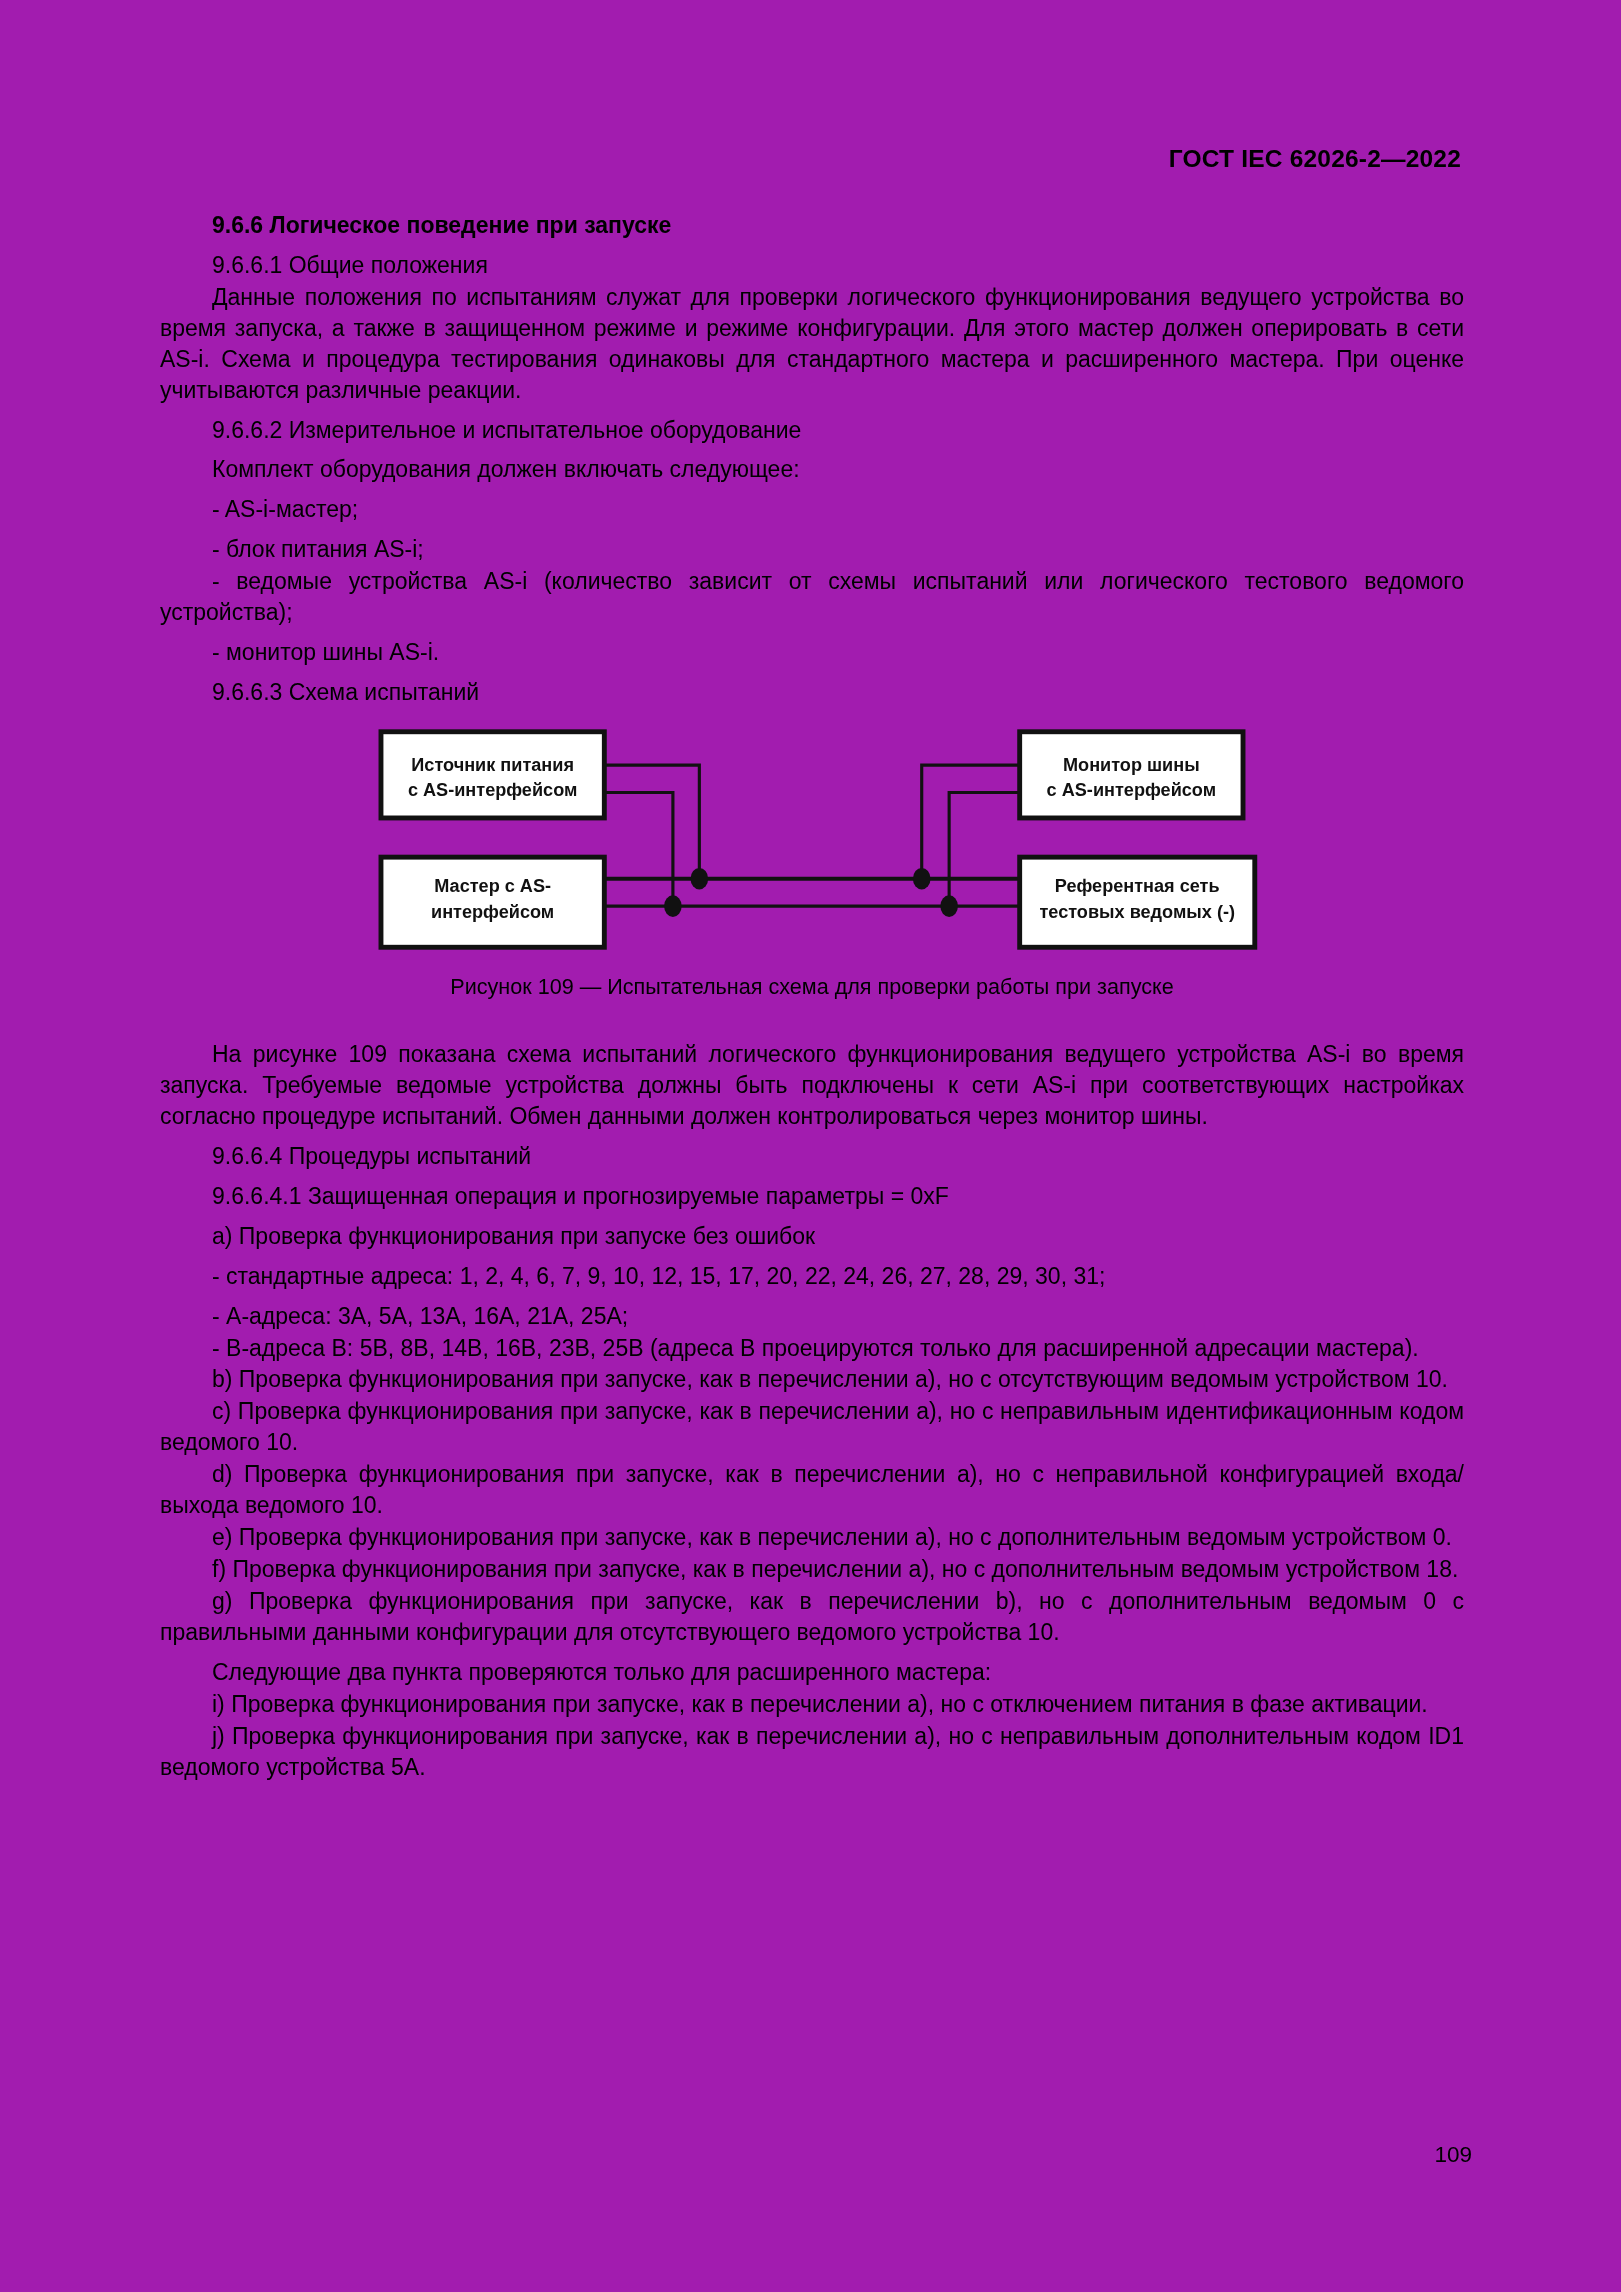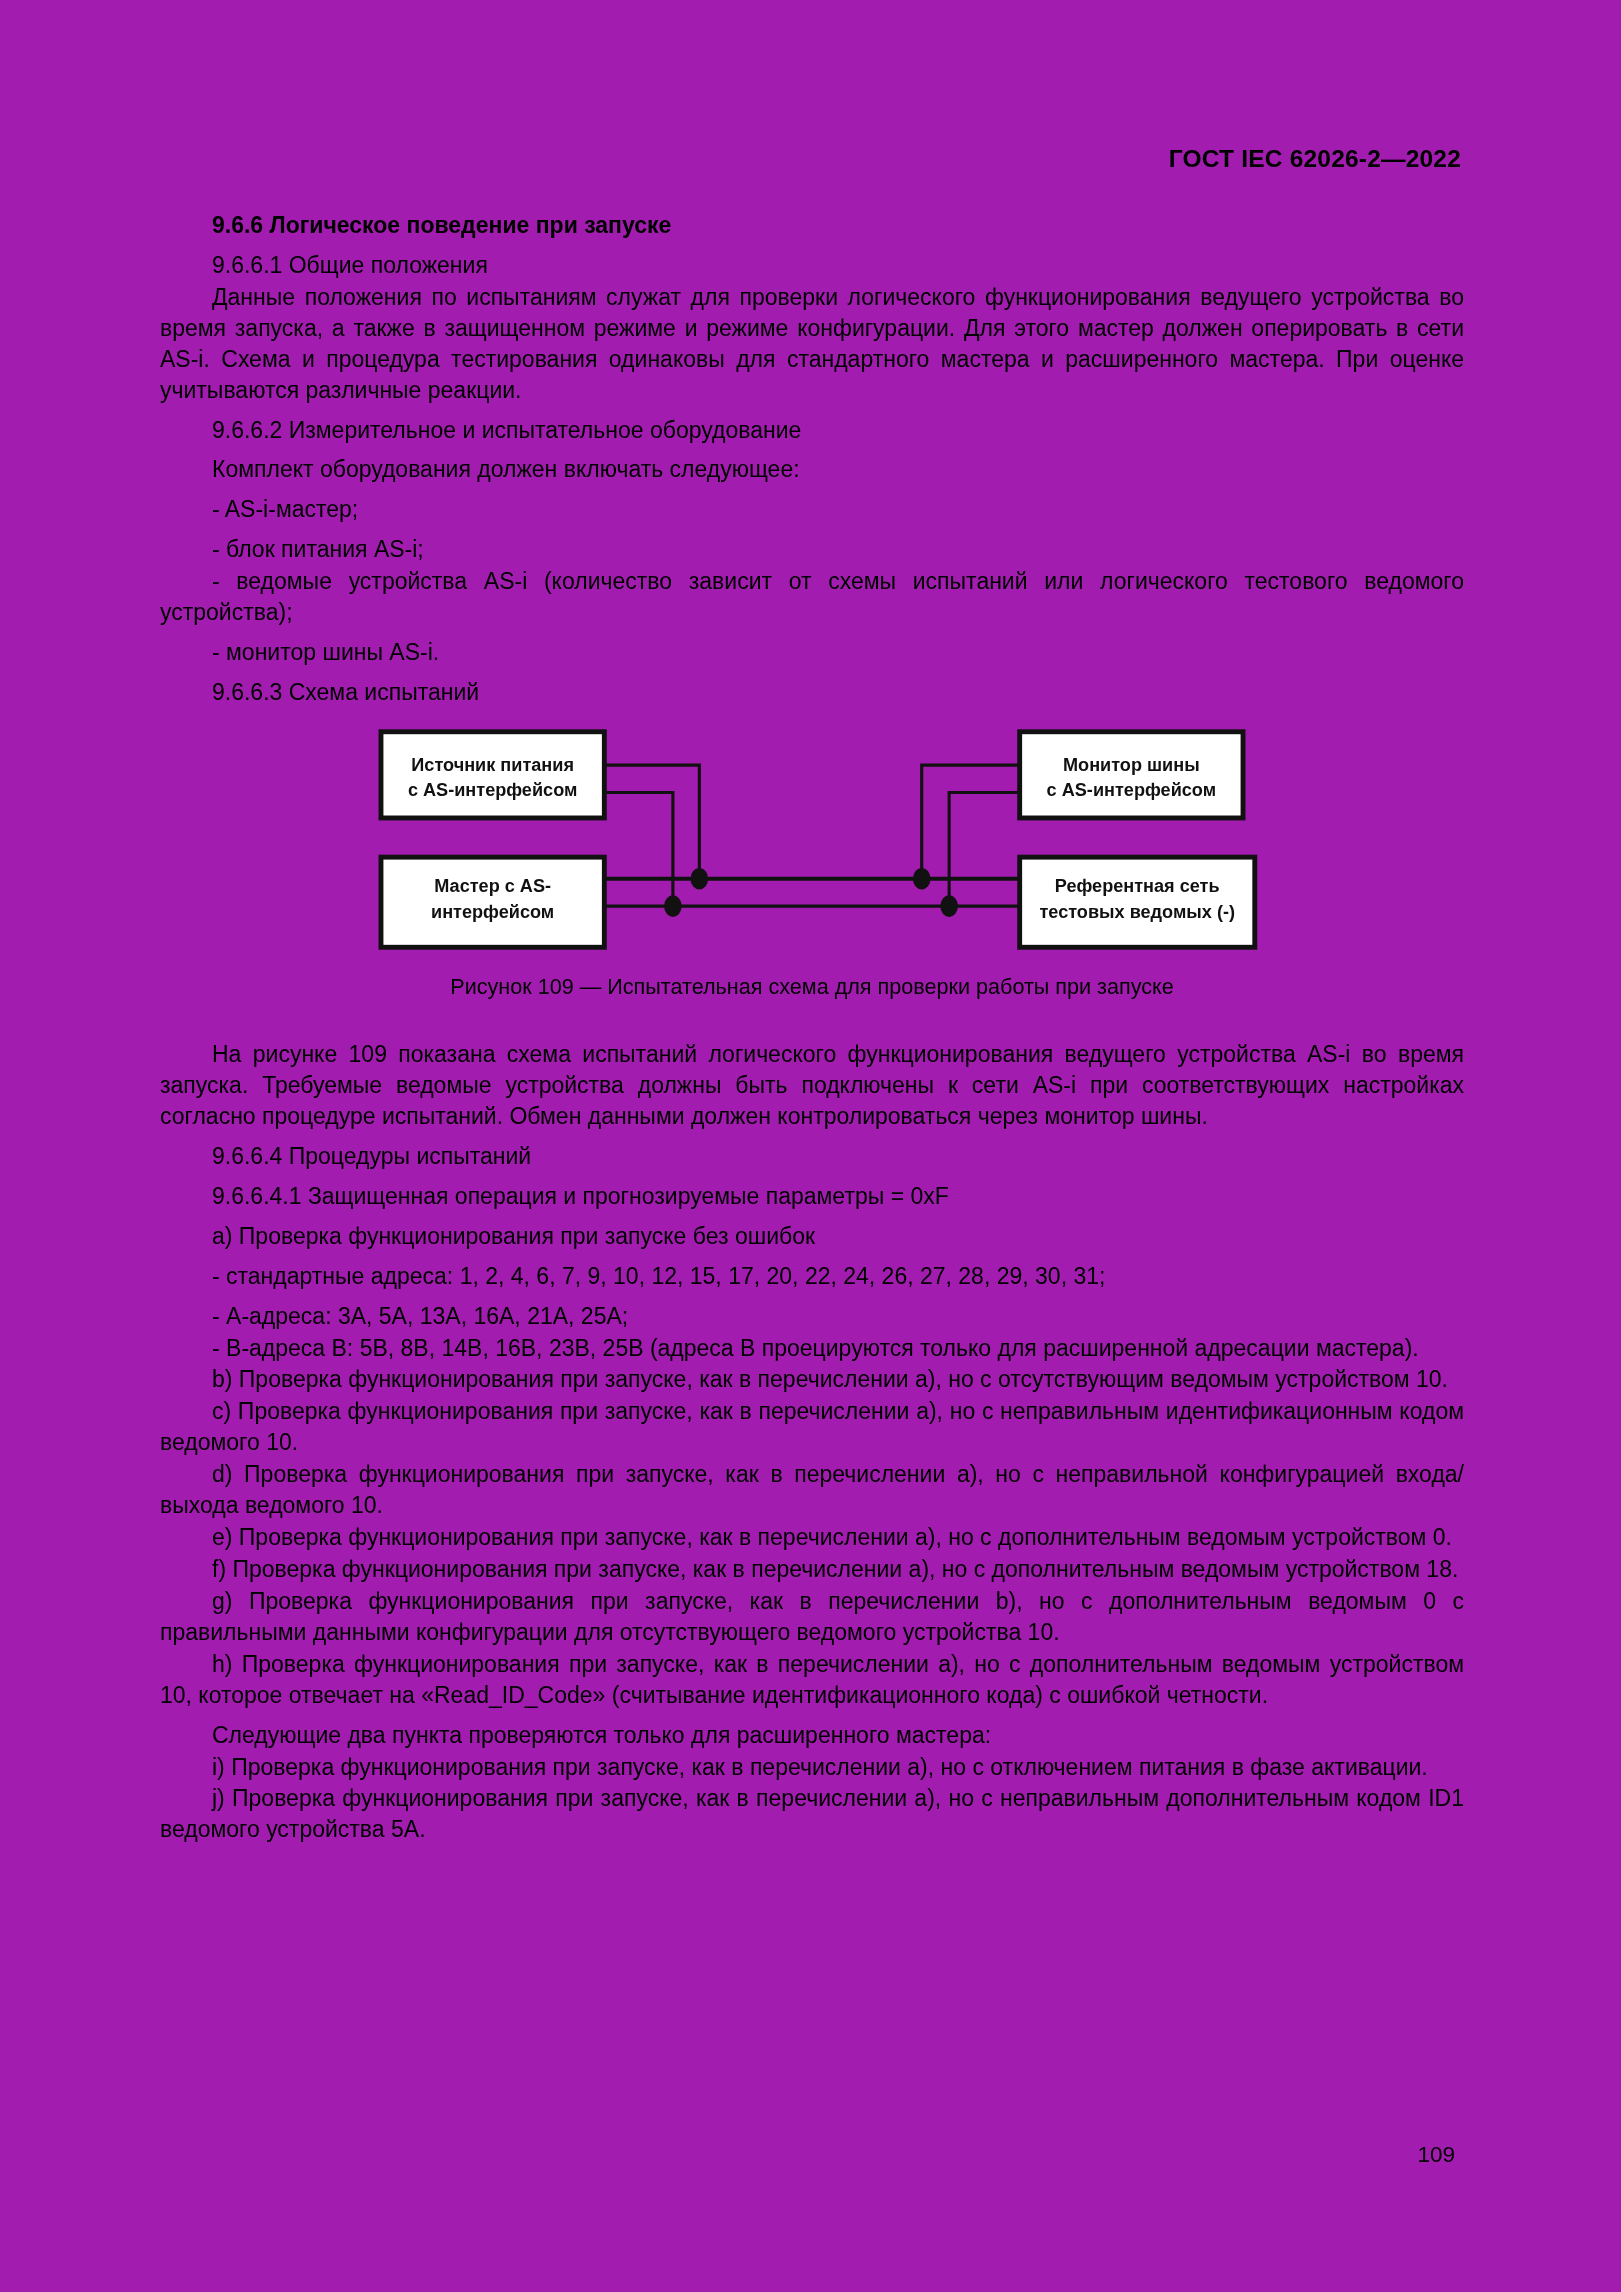--- a/index.html
+++ b/index.html
@@ -87,21 +87,21 @@
   .fig-label {
     font-family: "Liberation Sans", sans-serif;
     font-size: 18.5px;
     font-weight: bold;
     fill: #111111;
   }
 
   
   .page-number {
     position: absolute;
-    right: 166px;
+    right: 149px;
     bottom: 125px;
     font-size: 22.5px;
   }
   .spacer-md { height: 25.5px; }
 </style>
 </head>
 <body>
 
 <div class="page">
 
@@ -193,21 +193,20 @@
     <p class="para indent nojust">- стандартные адреса: 1, 2, 4, 6, 7, 9, 10, 12, 15, 17, 20, 22, 24, 26, 27, 28, 29, 30, 31;</p>
     <p class="para indent nojust">- А-адреса: 3A, 5A, 13A, 16A, 21A, 25A;</p>
     <p class="para indent justify-all">- В-адреса B: 5B, 8B, 14B, 16B, 23B, 25B (адреса B проецируются только для расширенной адресации мастера).</p>
 
     <p class="para indent justify-all">b) Проверка функционирования при запуске, как в перечислении a), но с отсутствующим ведомым устройством 10.</p>
     <p class="para indent justify-all">c) Проверка функционирования при запуске, как в перечислении a), но с неправильным идентификационным кодом ведомого 10.</p>
     <p class="para indent justify-all">d) Проверка функционирования при запуске, как в перечислении a), но с неправильной конфигурацией входа/выхода ведомого 10.</p>
     <p class="para indent justify-all">e) Проверка функционирования при запуске, как в перечислении a), но с дополнительным ведомым устройством 0.</p>
     <p class="para indent justify-all">f) Проверка функционирования при запуске, как в перечислении a), но с дополнительным ведомым устройством 18.</p>
     <p class="para indent justify-all">g) Проверка функционирования при запуске, как в перечислении b), но с дополнительным ведомым 0 с правильными данными конфигурации для отсутствующего ведомого устройства 10.</p>
-    <p class="para indent justify-all">h) Проверка функционирования при запуске, как в перечислении a), но с дополнительным ведомым устройством 10, которое отвечает на «Read_ID_Code» (считывание идентификационного кода) с ошибкой четности.</p>
     <p class="para indent nojust">Следующие два пункта проверяются только для расширенного мастера:</p>
 
     <p class="para indent justify-all">i) Проверка функционирования при запуске, как в перечислении a), но с отключением питания в фазе активации.</p>
 
     <p class="para indent justify-all">j) Проверка функционирования при запуске, как в перечислении a), но с неправильным дополнительным кодом ID1 ведомого устройства 5A.</p>
 
   </div>
 
   <div class="page-number">109</div>
 

